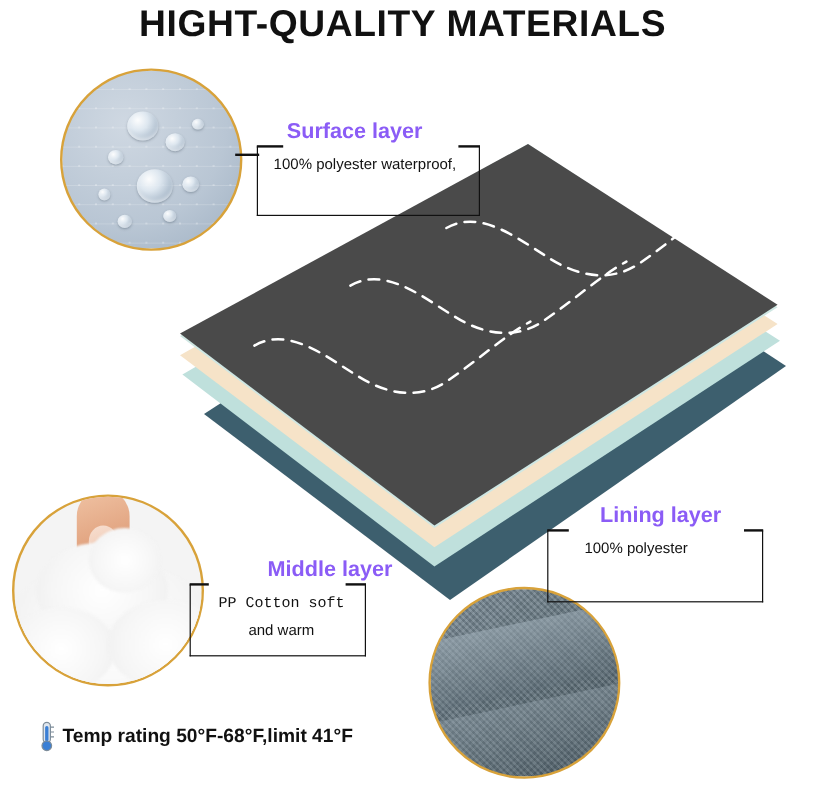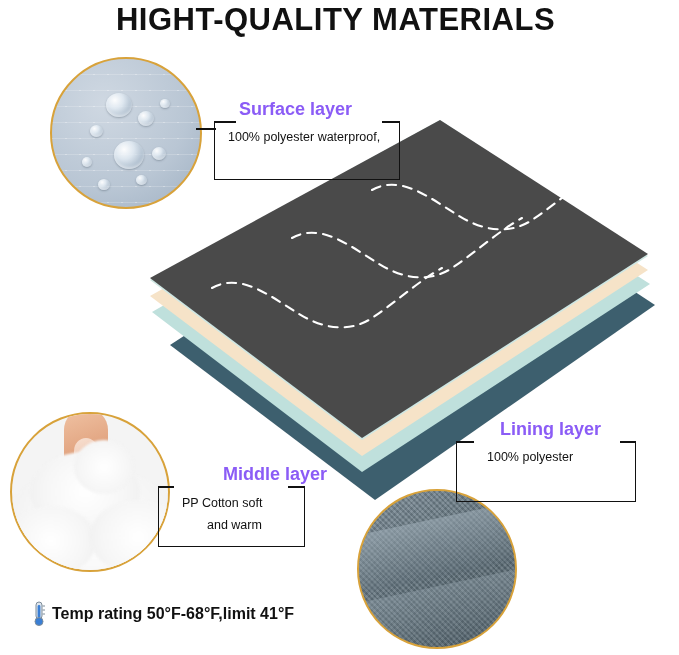--- a/index.html
+++ b/index.html
@@ -164,21 +164,21 @@
   #surface-box { left: 214px; top: 122px; width: 186px; height: 58px; border-top: none; }
   #surface-l1 { left: 228px; top: 126px; }
   #surface-l2 { left: 240px; top: 148px; }
   #surface-top-left { left: 214px; top: 121px; width: 22px; height: 1.6px; }
   #surface-top-right { left: 382px; top: 121px; width: 18px; height: 1.6px; }
   #surface-leader { left: 196px; top: 128px; width: 20px; height: 1.6px; }
 
   
   #middle-title { left: 175px; top: 464px; margin-left: 48px; }
   #middle-box { left: 158px; top: 487px; width: 147px; height: 60px; border-top: none; }
-  #middle-l1 { left: 182px; top: 492px; }
+  #middle-l1 { left: 182px; top: 492px; font-family: Liberation Mono, monospace; }
   #middle-l2 { left: 207px; top: 514px; }
   #middle-top-left { left: 158px; top: 486px; width: 16px; height: 1.6px; }
   #middle-top-right { left: 288px; top: 486px; width: 17px; height: 1.6px; }
 
   
   #lining-title { left: 476px; top: 419px; margin-left: 24px; }
   #lining-box { left: 456px; top: 442px; width: 180px; height: 60px; border-top: none; }
   #lining-l1 { left: 487px; top: 446px; }
   #lining-l2 { left: 464px; top: 468px; }
   #lining-top-left { left: 456px; top: 441px; width: 18px; height: 1.6px; }

